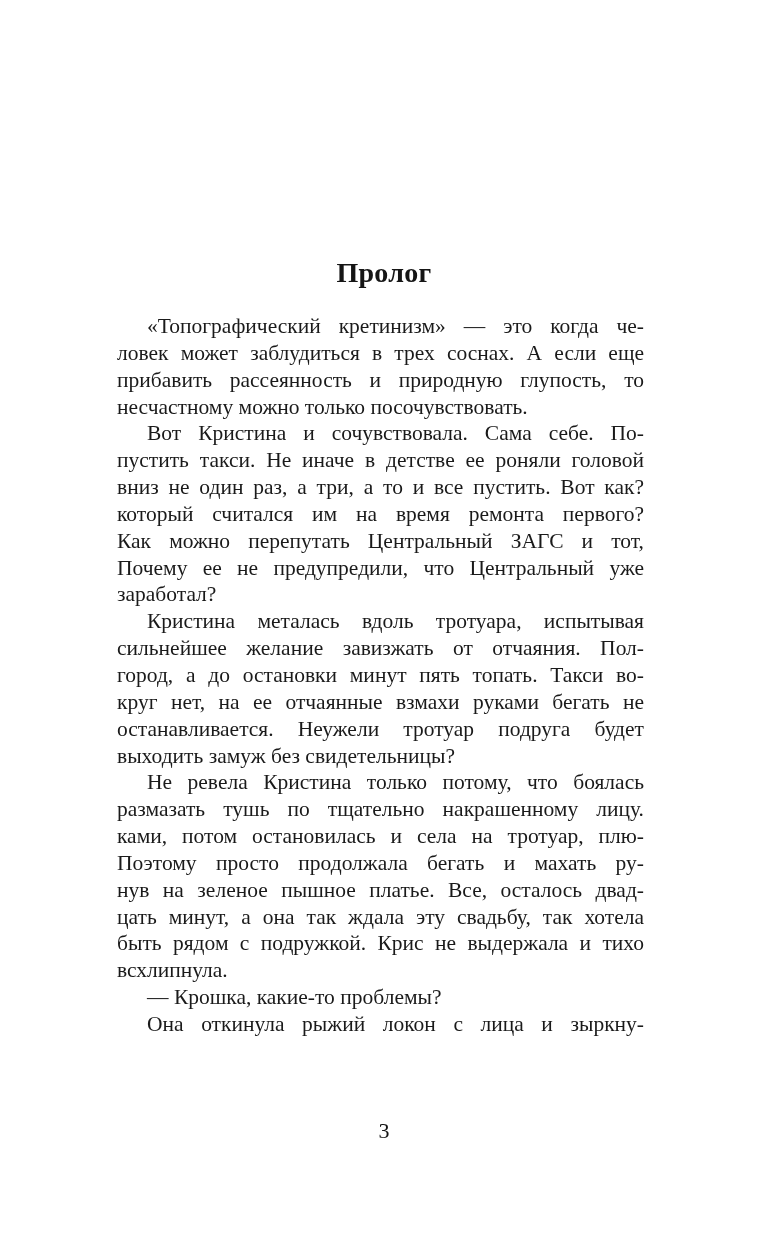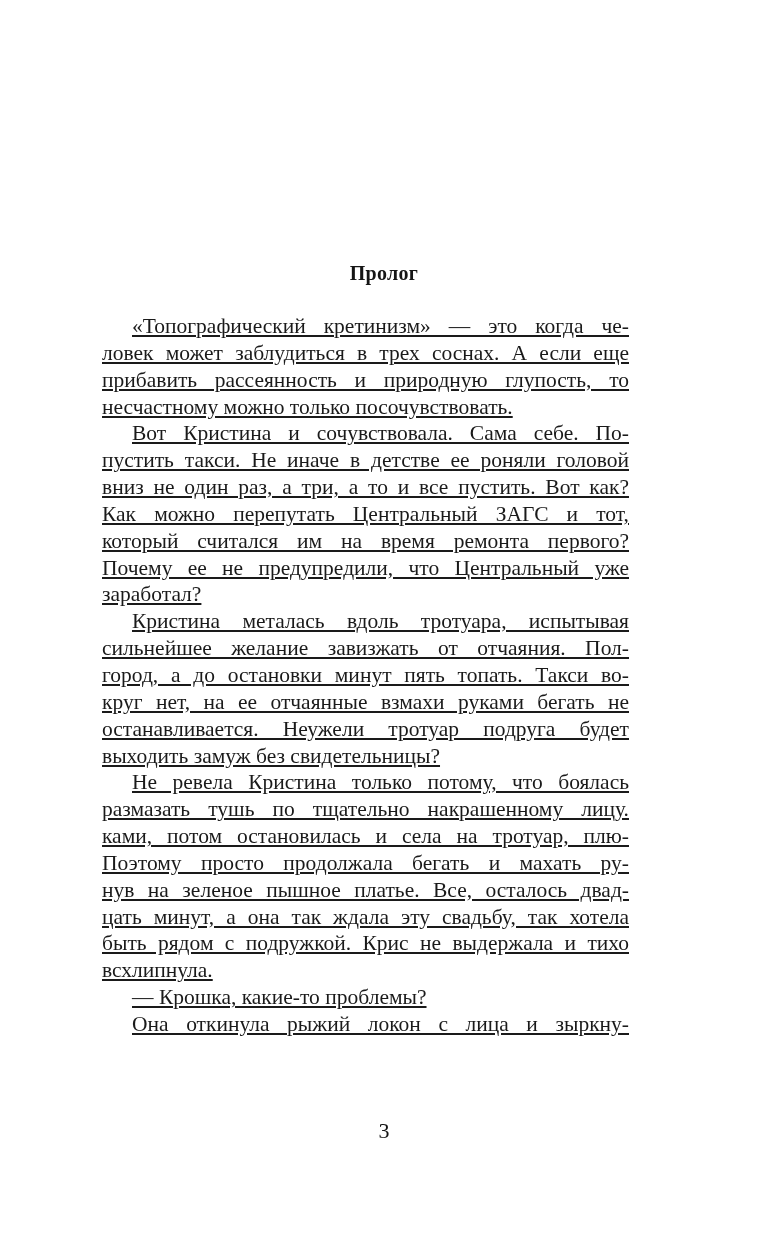--- a/index.html
+++ b/index.html
@@ -20,31 +20,30 @@
     left: 0; top: 0;
     width: 768px; height: 1241px;
   }
   .chapter-title {
     position: absolute;
     top: 256px;
     left: 0;
     width: 768px;
     text-align: center;
     font-weight: bold;
-    font-size: 20px;
+    font-size: 28px;
     letter-spacing: 0.3px;
     line-height: 34px;
     color: #151515;
   }
   .text-block {
     position: absolute;
     top: 313px;
-    left: 102px;
+    left: 117px;
     width: 527px;
-    text-decoration: underline;
   }
   .line {
     display: block;
     height: 26.85px;
     line-height: 26.85px;
     font-size: 21.5px;
     white-space: nowrap;
     text-align: justify;
     text-align-last: justify;
     word-spacing: 0px;
@@ -73,22 +72,22 @@
   <div class="chapter-title">Пролог</div>
 
   <div class="text-block">
     <span class="line indent">«Топографический кретинизм» — это когда че-</span>
     <span class="line">ловек может заблудиться в трех соснах. А если еще</span>
     <span class="line">прибавить рассеянность и природную глупость, то</span>
     <span class="line last">несчастному можно только посочувствовать.</span>
     <span class="line indent">Вот Кристина и сочувствовала. Сама себе. По-</span>
     <span class="line">пустить такси. Не иначе в детстве ее роняли головой</span>
     <span class="line">вниз не один раз, а три, а то и все пустить. Вот как?</span>
+    <span class="line">который считался им на время ремонта первого?</span>
     <span class="line">Как можно перепутать Центральный ЗАГС и тот,</span>
-    <span class="line">который считался им на время ремонта первого?</span>
     <span class="line">Почему ее не предупредили, что Центральный уже</span>
     <span class="line last">заработал?</span>
     <span class="line indent">Кристина металась вдоль тротуара, испытывая</span>
     <span class="line">сильнейшее желание завизжать от отчаяния. Пол-</span>
     <span class="line">город, а до остановки минут пять топать. Такси во-</span>
     <span class="line">круг нет, на ее отчаянные взмахи руками бегать не</span>
     <span class="line">останавливается. Неужели тротуар подруга будет</span>
     <span class="line last">выходить замуж без свидетельницы?</span>
     <span class="line indent">Не ревела Кристина только потому, что боялась</span>
     <span class="line">размазать тушь по тщательно накрашенному лицу.</span>

